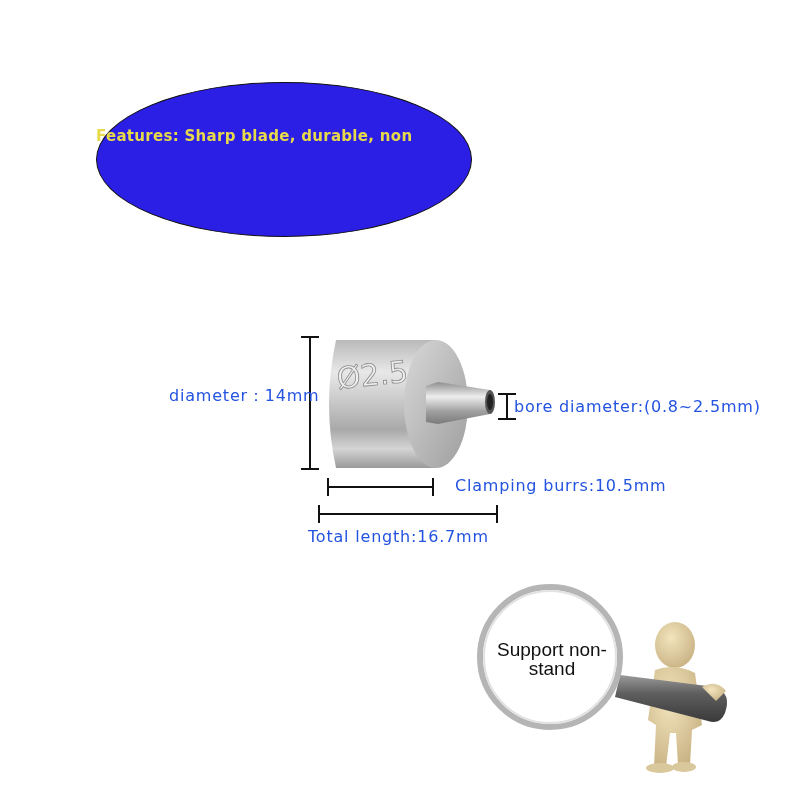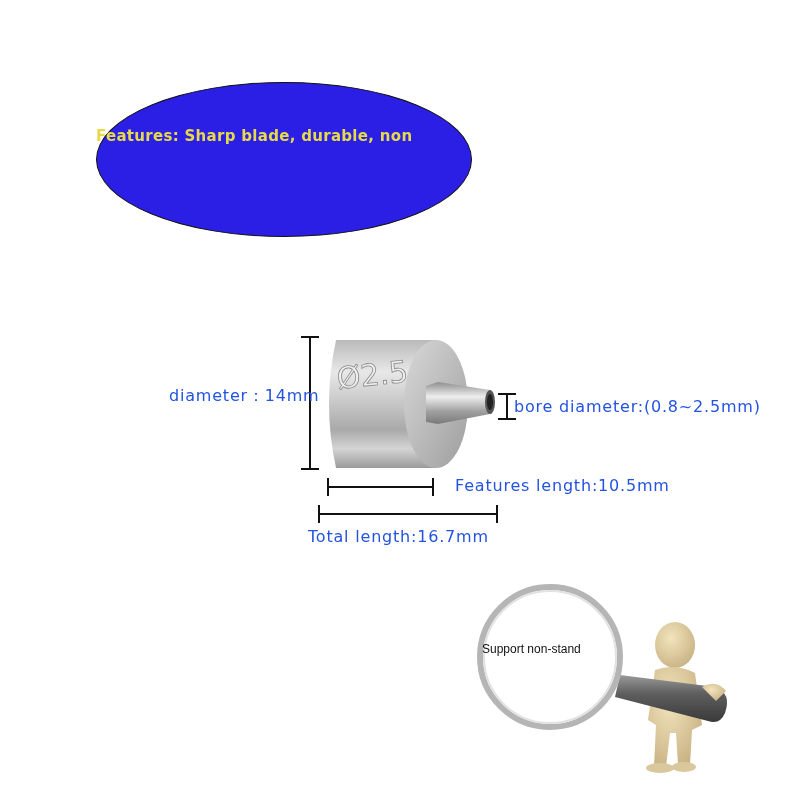--- a/index.html
+++ b/index.html
@@ -2,21 +2,21 @@
 <html><head>
 <meta charset="utf-8">
 <style>
   html,body{margin:0;padding:0;background:#ffffff;}
   body{width:800px;height:800px;position:relative;overflow:hidden;font-family:"DejaVu Sans",sans-serif;}
   .ellipse{position:absolute;left:96px;top:82px;width:376px;height:155px;border-radius:50%;background:#2b1fe6;border:1px solid #111;box-sizing:border-box;}
   .ellipse-text{position:absolute;left:96px;top:123px;width:376px;text-align:left;color:#e6d94a;font-weight:bold;font-size:15px;line-height:27px;letter-spacing:0.3px;}
   .lbl{position:absolute;color:#2353e0;font-size:16px;letter-spacing:0.8px;white-space:nowrap;}
   .dim{position:absolute;background:#111;}
   .part{position:absolute;}
-  .mag-text{position:absolute;left:482px;top:640px;width:140px;text-align:left;font-family:"Liberation Sans",sans-serif;font-size:12px;line-height:19px;color:#111;}
+  .mag-text{position:absolute;left:482px;top:640px;width:140px;text-align:center;font-family:"Liberation Sans",sans-serif;font-size:19px;line-height:19px;color:#111;}
 </style>
 </head>
 <body>
 
 <div class="ellipse"></div>
 <div class="ellipse-text">
   <div>Features: Sharp blade, durable, non</div>
 </div>
 
 <div class="dim" style="left:309px;top:336px;width:2px;height:134px;"></div>
@@ -55,21 +55,21 @@
 <span class="lbl" style="left:153px;top:386px;margin-left:16px;">diameter：14mm</span>
 
 <div class="dim" style="left:506px;top:393px;width:2px;height:27px;"></div>
 <div class="dim" style="left:498px;top:393px;width:18px;height:2px;"></div>
 <div class="dim" style="left:498px;top:418px;width:18px;height:2px;"></div>
 <span class="lbl" style="left:514px;top:397px;">bore diameter:(0.8~2.5mm)</span>
 
 <div class="dim" style="left:327px;top:486px;width:107px;height:2px;"></div>
 <div class="dim" style="left:327px;top:478px;width:2px;height:18px;"></div>
 <div class="dim" style="left:432px;top:478px;width:2px;height:18px;"></div>
-<span class="lbl" style="left:455px;top:476px;">Features length:10.5mm</span>
+<span class="lbl" style="left:455px;top:476px;">Clamping burrs:10.5mm</span>
 
 <div class="dim" style="left:318px;top:513px;width:180px;height:2px;"></div>
 <div class="dim" style="left:318px;top:505px;width:2px;height:18px;"></div>
 <div class="dim" style="left:496px;top:505px;width:2px;height:18px;"></div>
 <span class="lbl" style="left:308px;top:527px;">Total length:16.7mm</span>
 
 <svg class="part" style="left:470px;top:575px;" width="290" height="215" viewBox="0 0 290 215">
   <defs>
     <linearGradient id="handle" x1="0" y1="0" x2="0" y2="1">
       <stop offset="0" stop-color="#9a9a9a"></stop>

